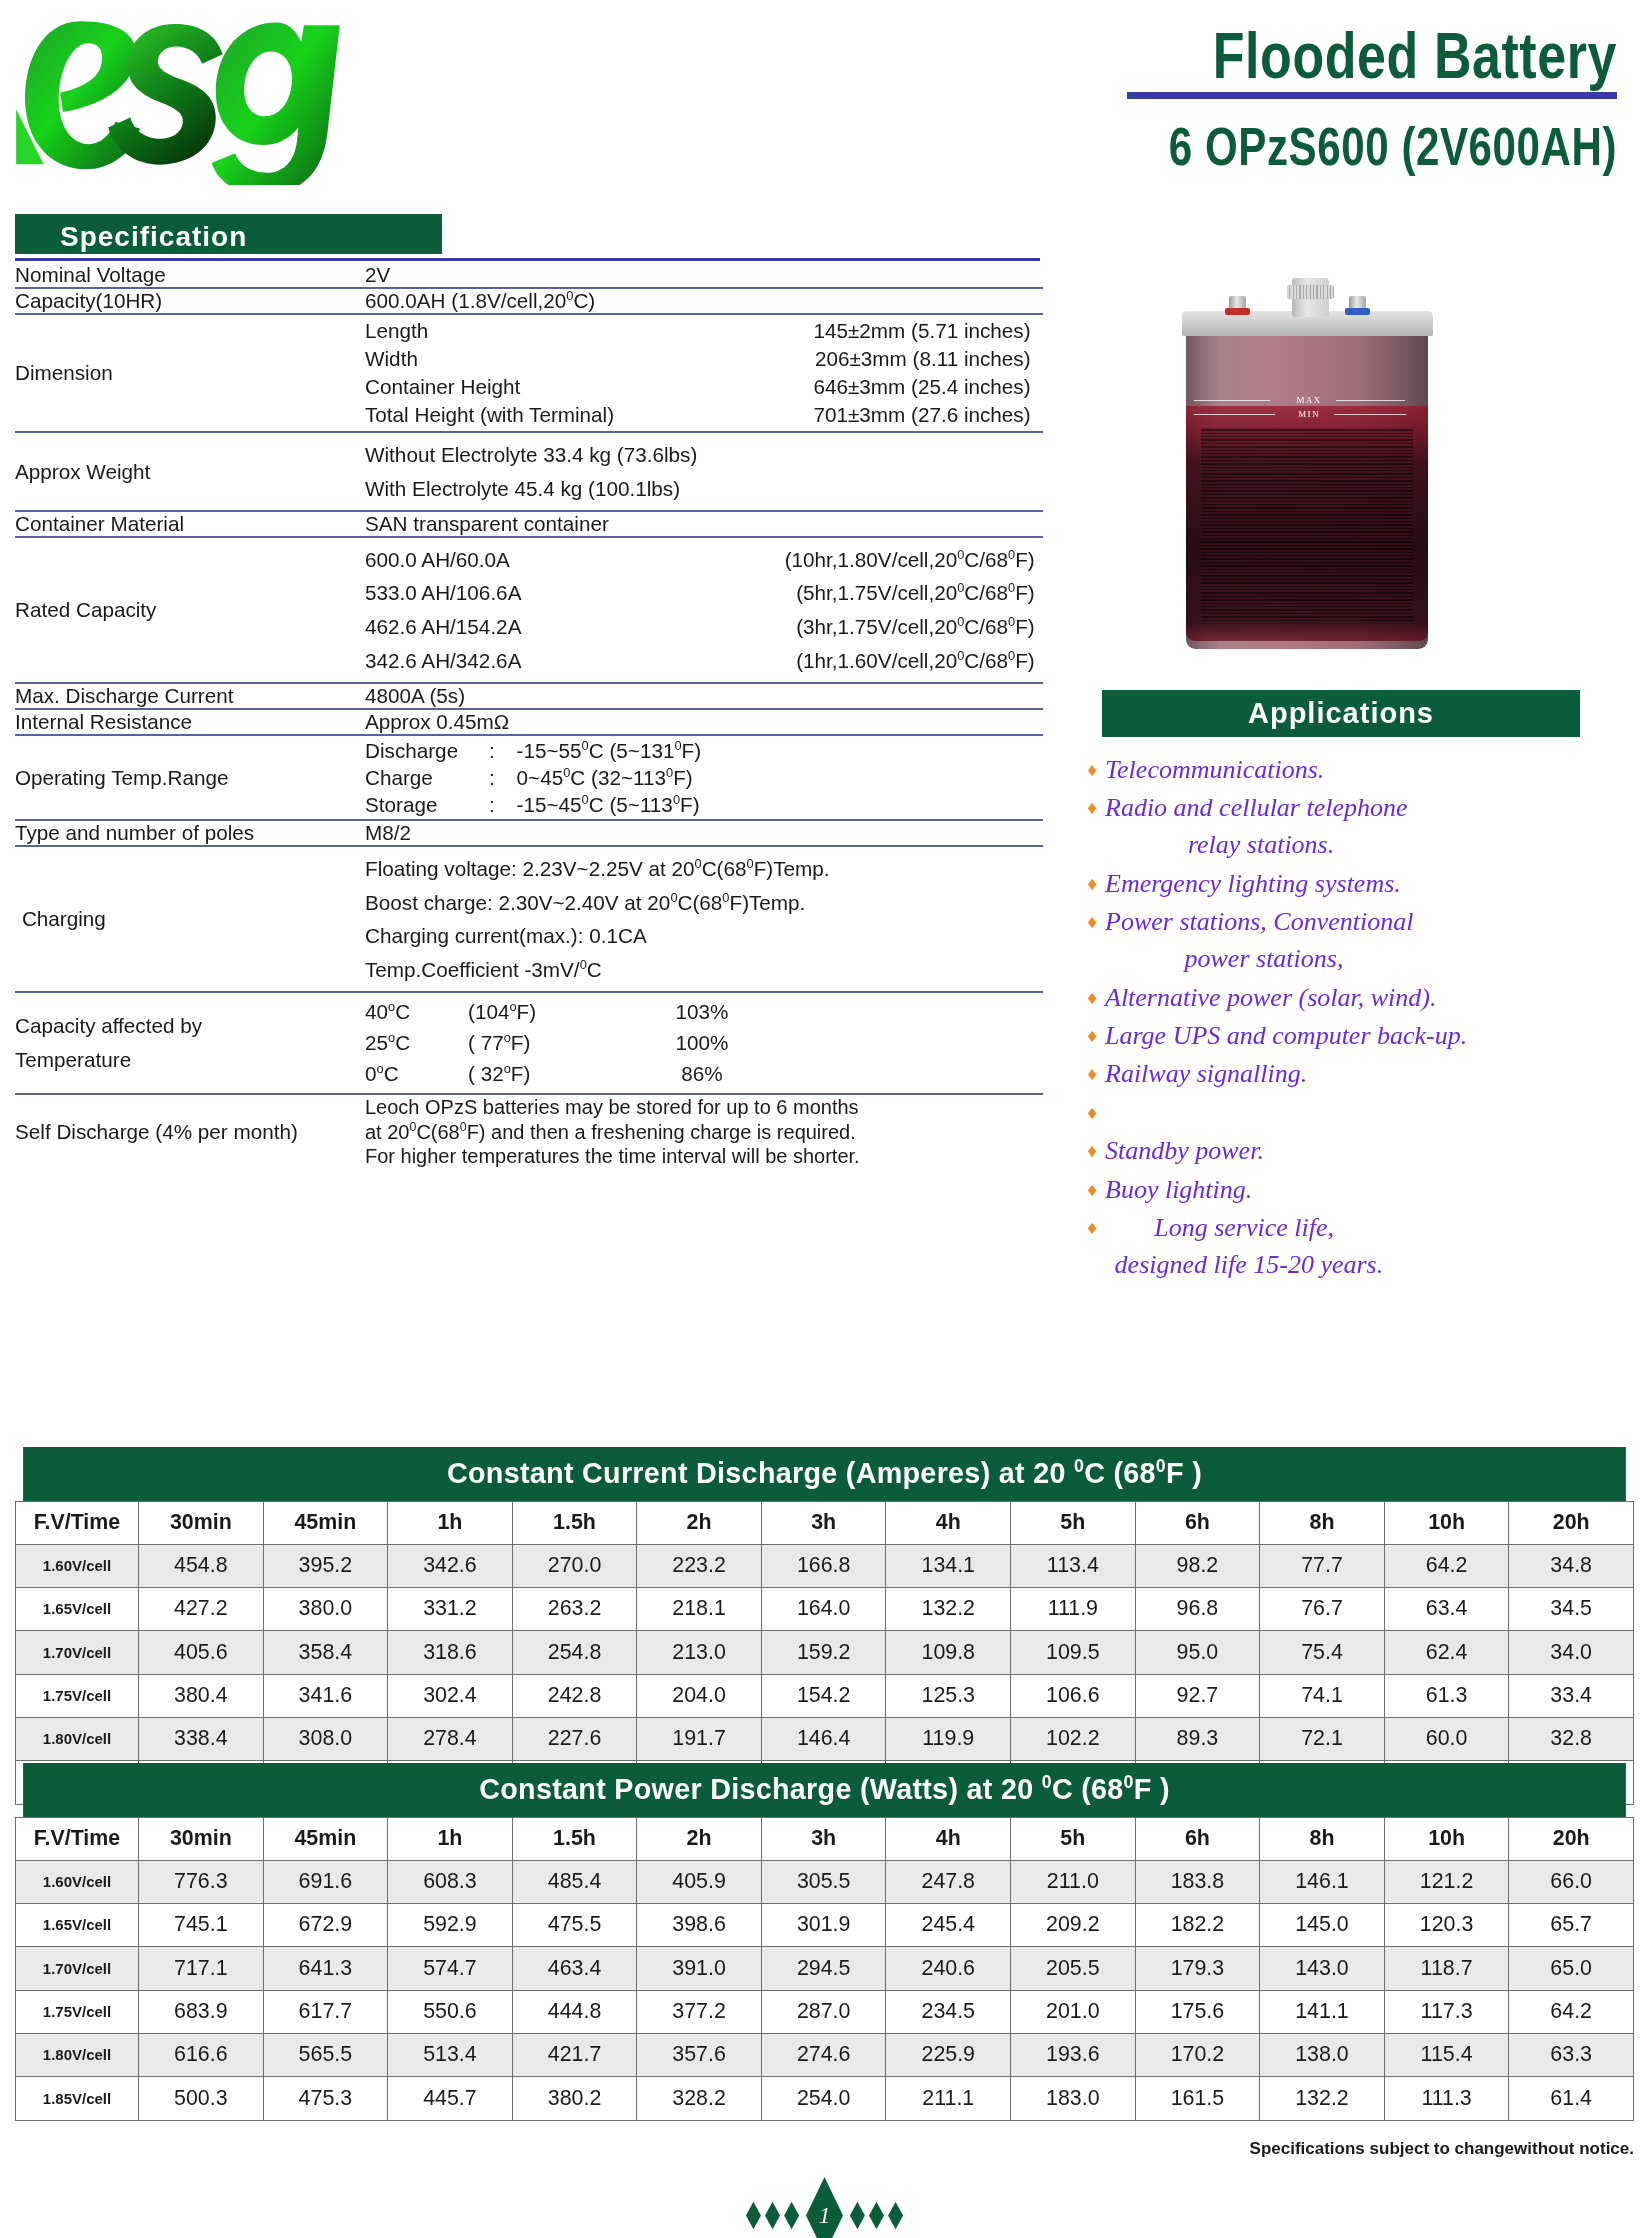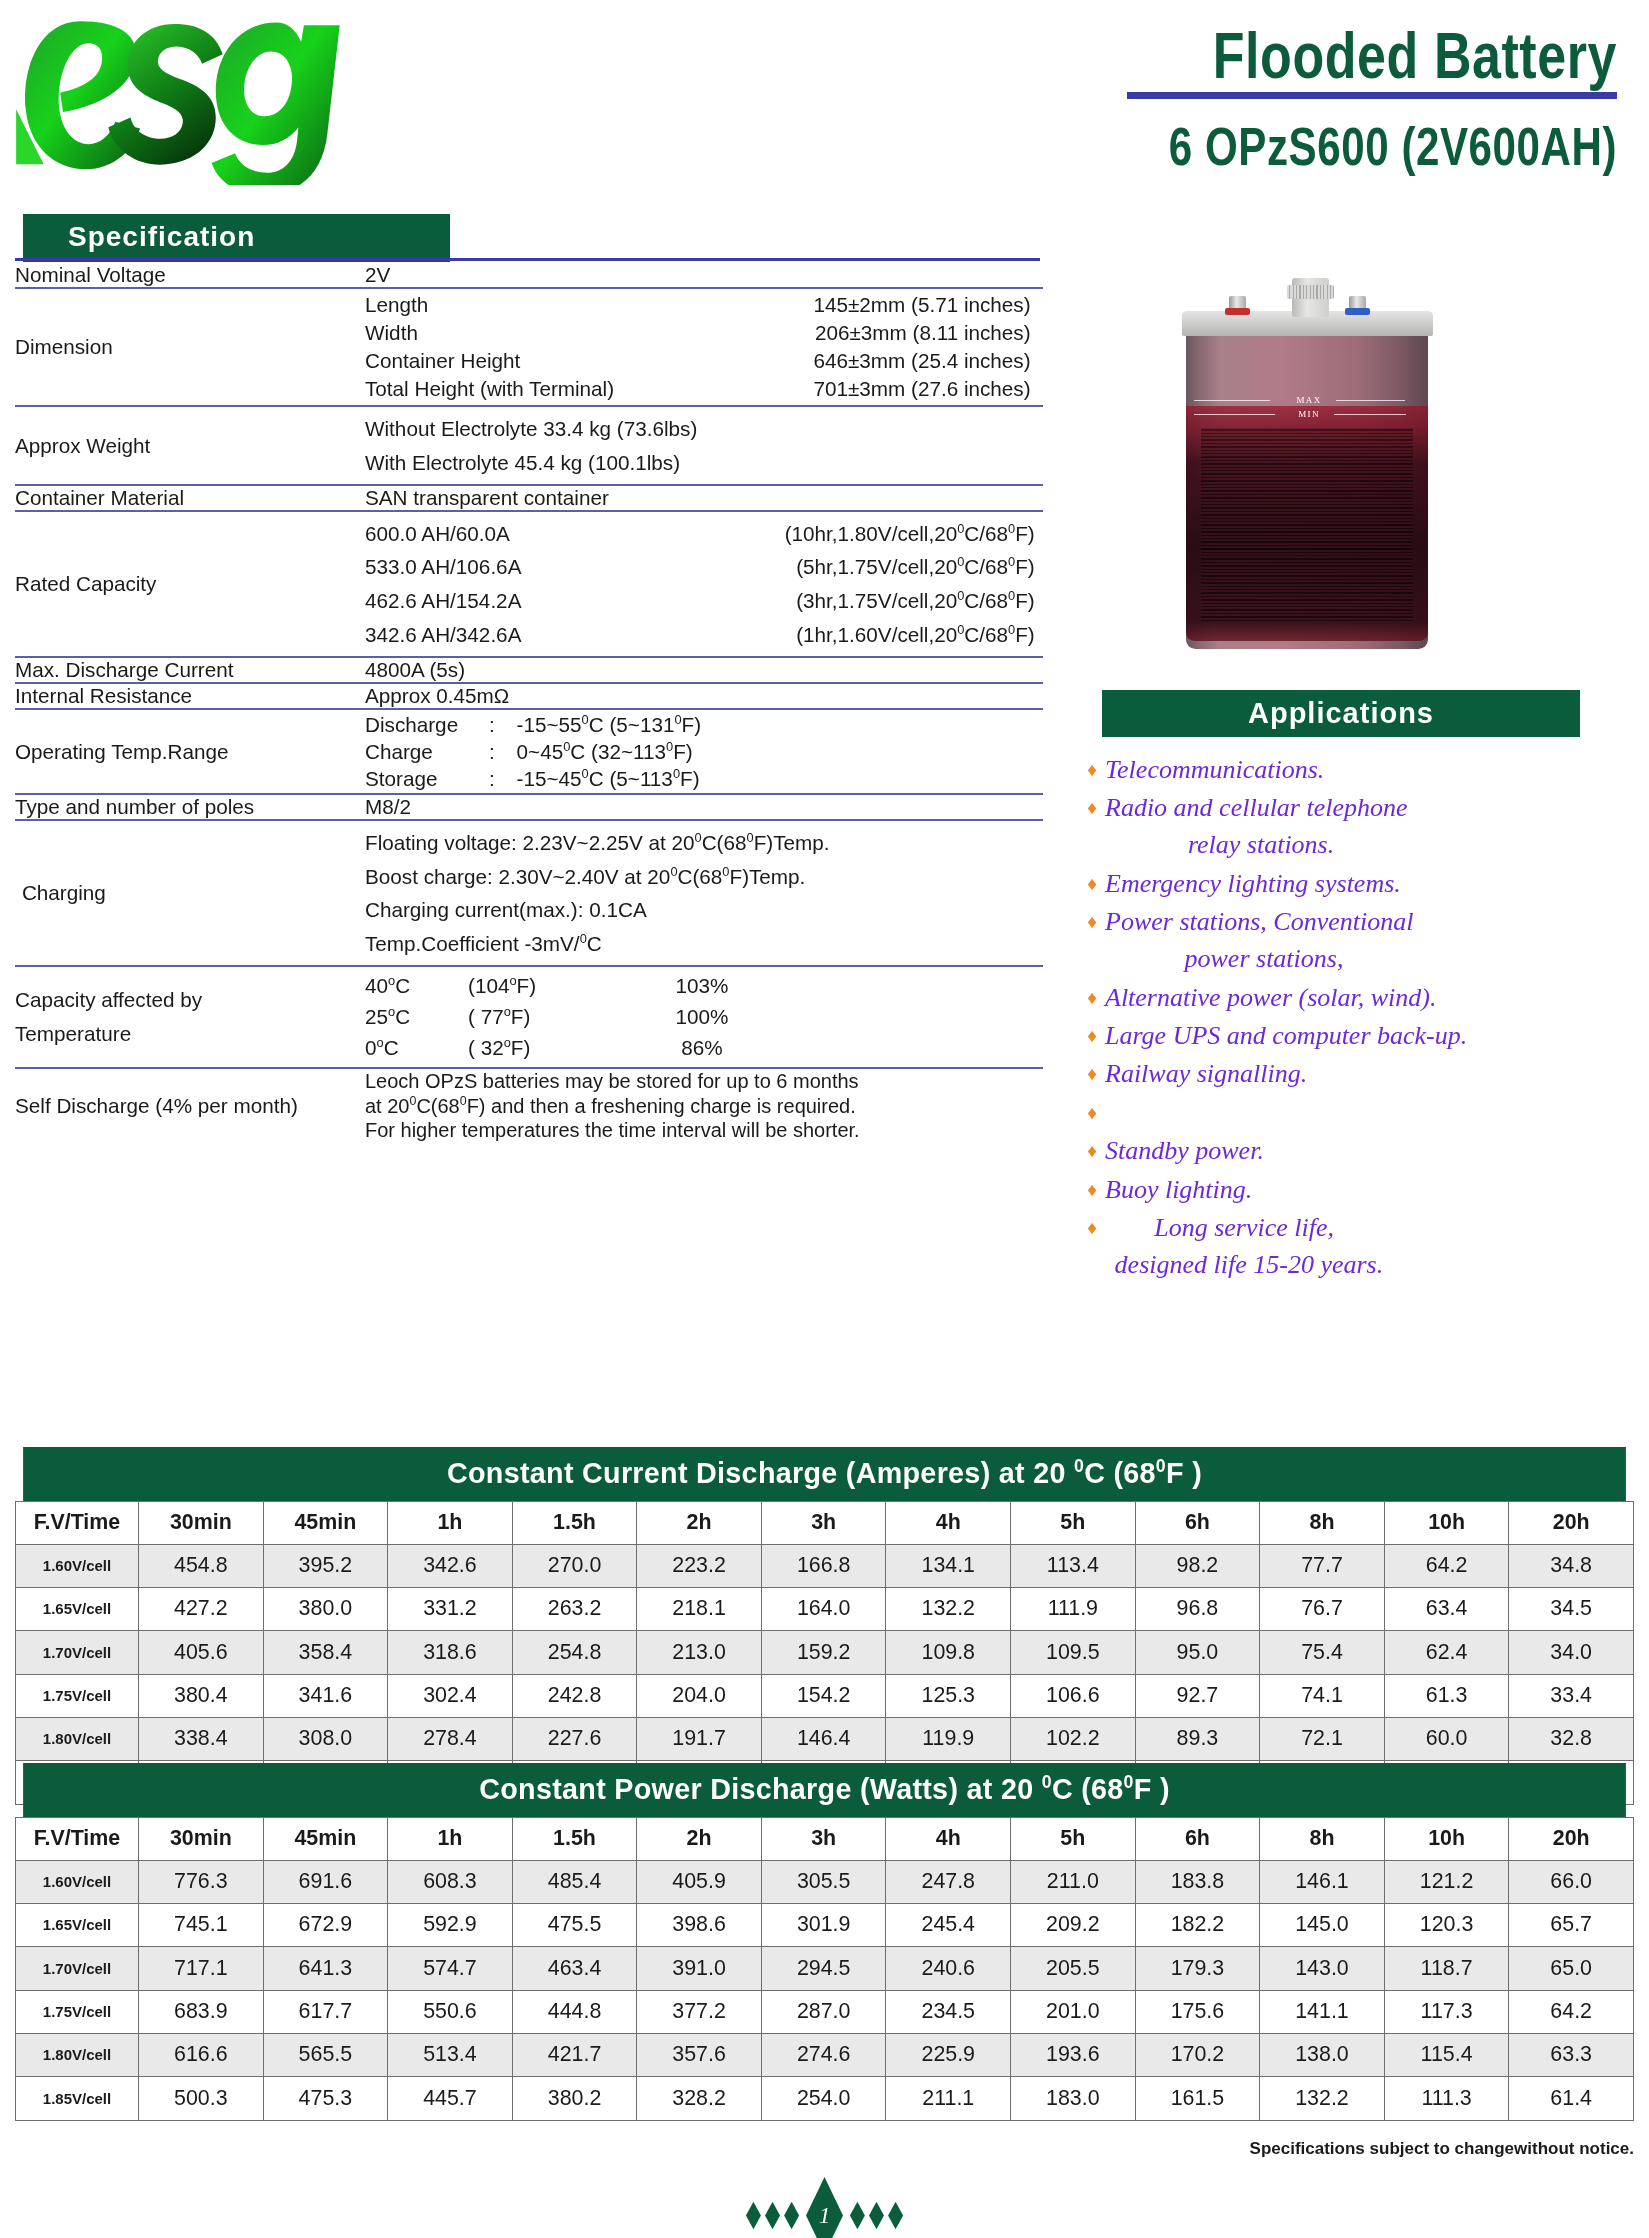--- a/index.html
+++ b/index.html
@@ -70,24 +70,24 @@
   .banner {
     background: #0b5c3a;
     color: #ffffff;
     font-size: 28px;
     font-weight: bold;
     padding: 8.3px 0 9.6px 45px;
     letter-spacing: 1px;
   }
   .spec-banner {
     position: absolute;
-    left: 23px;
+    left: 15px;
     top: 214px;
     width: 427px;
-    height: 48px;
+    height: 40px;
     padding-top: 6.9px;
   }
   .spec-banner-underline {
     position: absolute;
     left: 15px;
     top: 258px;
     width: 1025px;
     height: 3.4px;
     background: #3a39a8;
   }
@@ -423,20 +423,24 @@
   <colgroup>
         <col style="width:350px">
         <col style="width:678px">
       </colgroup>
   <tbody>
     <tr>
       <td class="lbl">Nominal Voltage</td>
       <td class="val">2V</td>
     </tr>
     <tr>
+      <td class="lbl">Capacity(10HR)</td>
+      <td class="val"><span>600.0AH (1.8V/cell,20</span><sup class="deg">0</sup><span>C)</span></td>
+    </tr>
+    <tr>
       <td class="lbl">Dimension</td>
       <td class="val">
         <div class="two-col line">
               <span class="k">Length</span>
               <span class="v">145±2mm (5.71 inches)</span>
             </div>
         <div class="two-col line">
               <span class="k">Width</span>
               <span class="v">206±3mm (8.11 inches)</span>
             </div>

